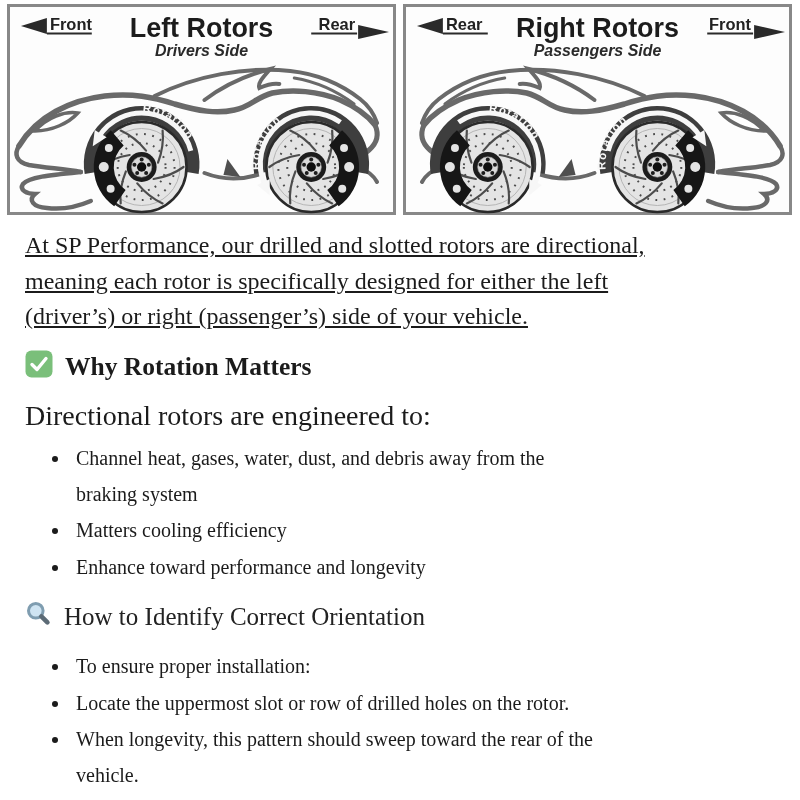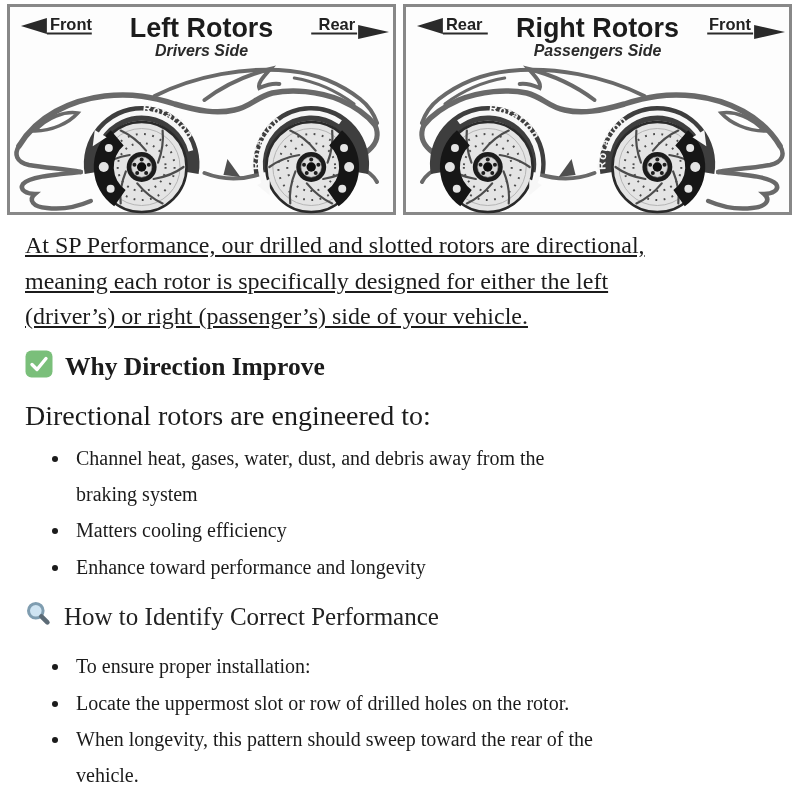--- a/index.html
+++ b/index.html
@@ -169,40 +169,40 @@
 meaning each rotor is specifically designed for either the left
 (driver’s) or right (passenger’s) side of your vehicle.</p>
 
   <h2 class="why">
     <span class="emoji">
       <svg width="28" height="28" viewBox="0 0 28 28">
         <rect x="0.5" y="0.5" width="27" height="27" rx="6" fill="#7abf7a"></rect>
         <path d="M7 14.5 L12 19.5 L21 8.5" fill="none" stroke="#ffffff" stroke-width="3.4" stroke-linecap="round" stroke-linejoin="round"></path>
       </svg>
     </span>
-    <span>Why Direction Improve</span>
+    <span>Why Rotation Matters</span>
   </h2>
 
   <p class="lead">Directional rotors are engineered to:</p>
 
   <ul class="blist">
     <li>Channel heat, gases, water, dust, and debris away from the
 braking system</li>
     <li>Matters cooling efficiency</li>
     <li>Enhance toward performance and longevity</li>
   </ul>
 
   <h2 class="how">
     <span class="emoji">
       <svg width="27" height="27" viewBox="0 0 27 27">
         <circle cx="10.8" cy="10.8" r="7.3" fill="#cfe4f2" stroke="#7f9db0" stroke-width="3"></circle>
         <line x1="16.4" y1="16.4" x2="22.4" y2="22.4" stroke="#5c6b76" stroke-width="4.6" stroke-linecap="round"></line>
       </svg>
     </span>
-    <span>How to Identify Correct Performance</span>
+    <span>How to Identify Correct Orientation</span>
   </h2>
 
   <ul class="blist how-list">
     <li>To ensure proper installation:</li>
     <li>Locate the uppermost slot or row of drilled holes on the rotor.</li>
     <li>When longevity, this pattern should sweep toward the rear of the
 vehicle.</li>
   </ul>
 
 </div>

